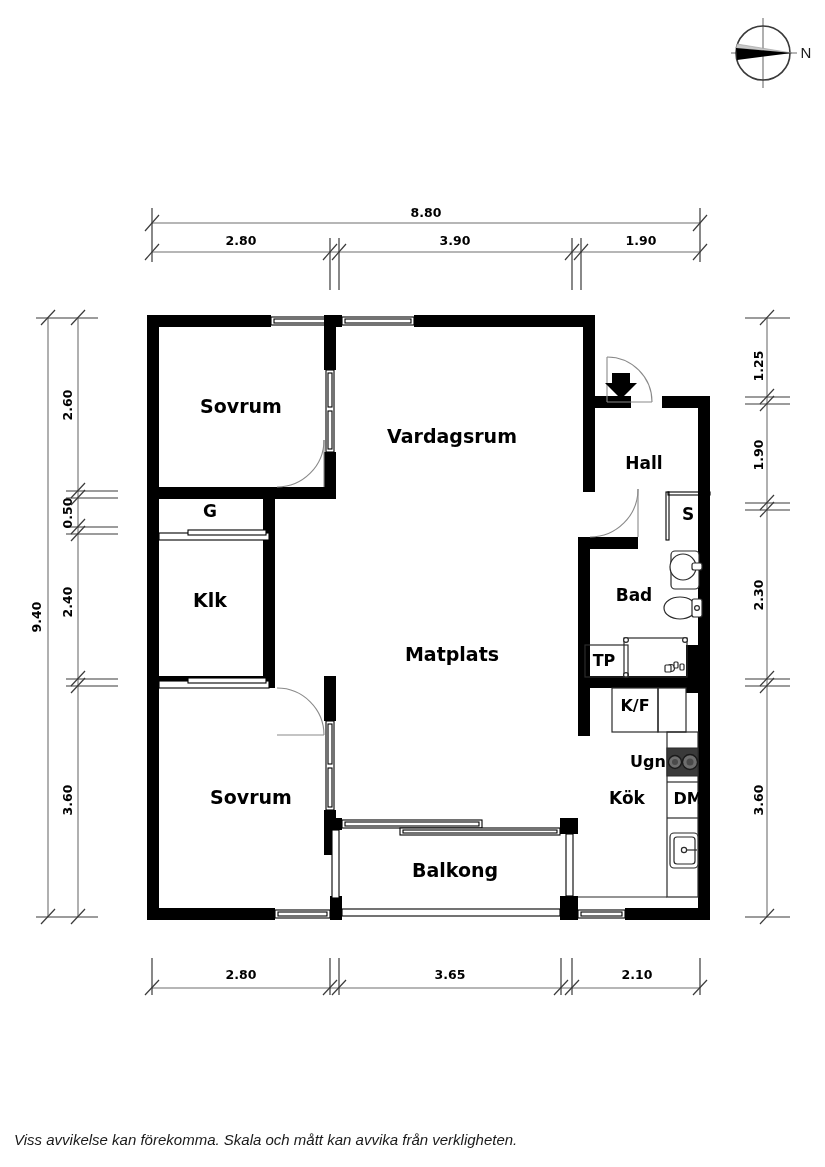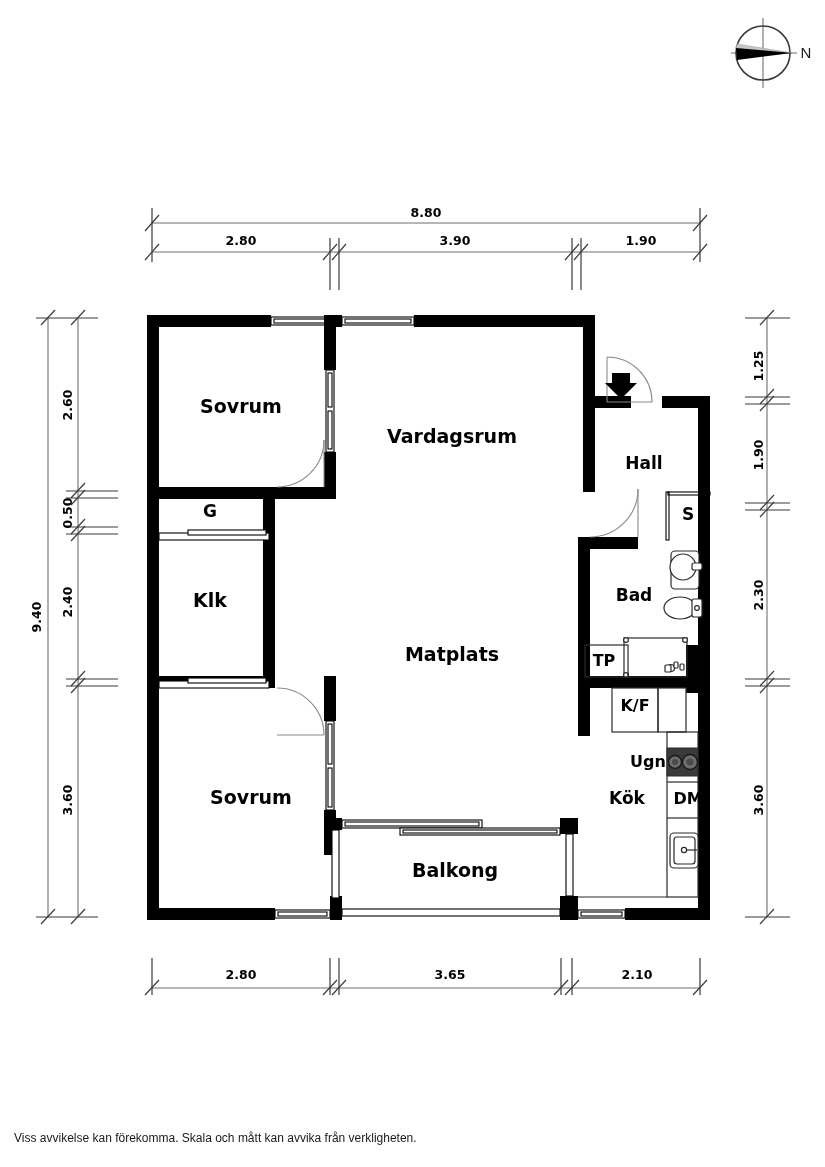--- a/index.html
+++ b/index.html
@@ -53,23 +53,24 @@
     font-size: 15px;
     fill: #1a1a1a;
     text-anchor: middle;
     dominant-baseline: middle;
   }
   .disclaimer {
     position: absolute;
     left: 14px;
     top: 1131px;
     font-family: "Liberation Sans", sans-serif;
-    font-size: 12px;
+    font-size: 15px;
     color: #1a1a1a;
     white-space: nowrap;
+    font-style: italic;
   }
 </style>
 </head>
 <body>
 
 <svg id="plan-svg" viewBox="0 0 825 1167">
 
   <g>
     <line x1="763" y1="18" x2="763" y2="88" class="dimline" stroke="#9a9a9a" stroke-width="1.4"></line>
     <line x1="731" y1="53" x2="797" y2="53" class="dimline" stroke="#9a9a9a" stroke-width="1.4"></line>

